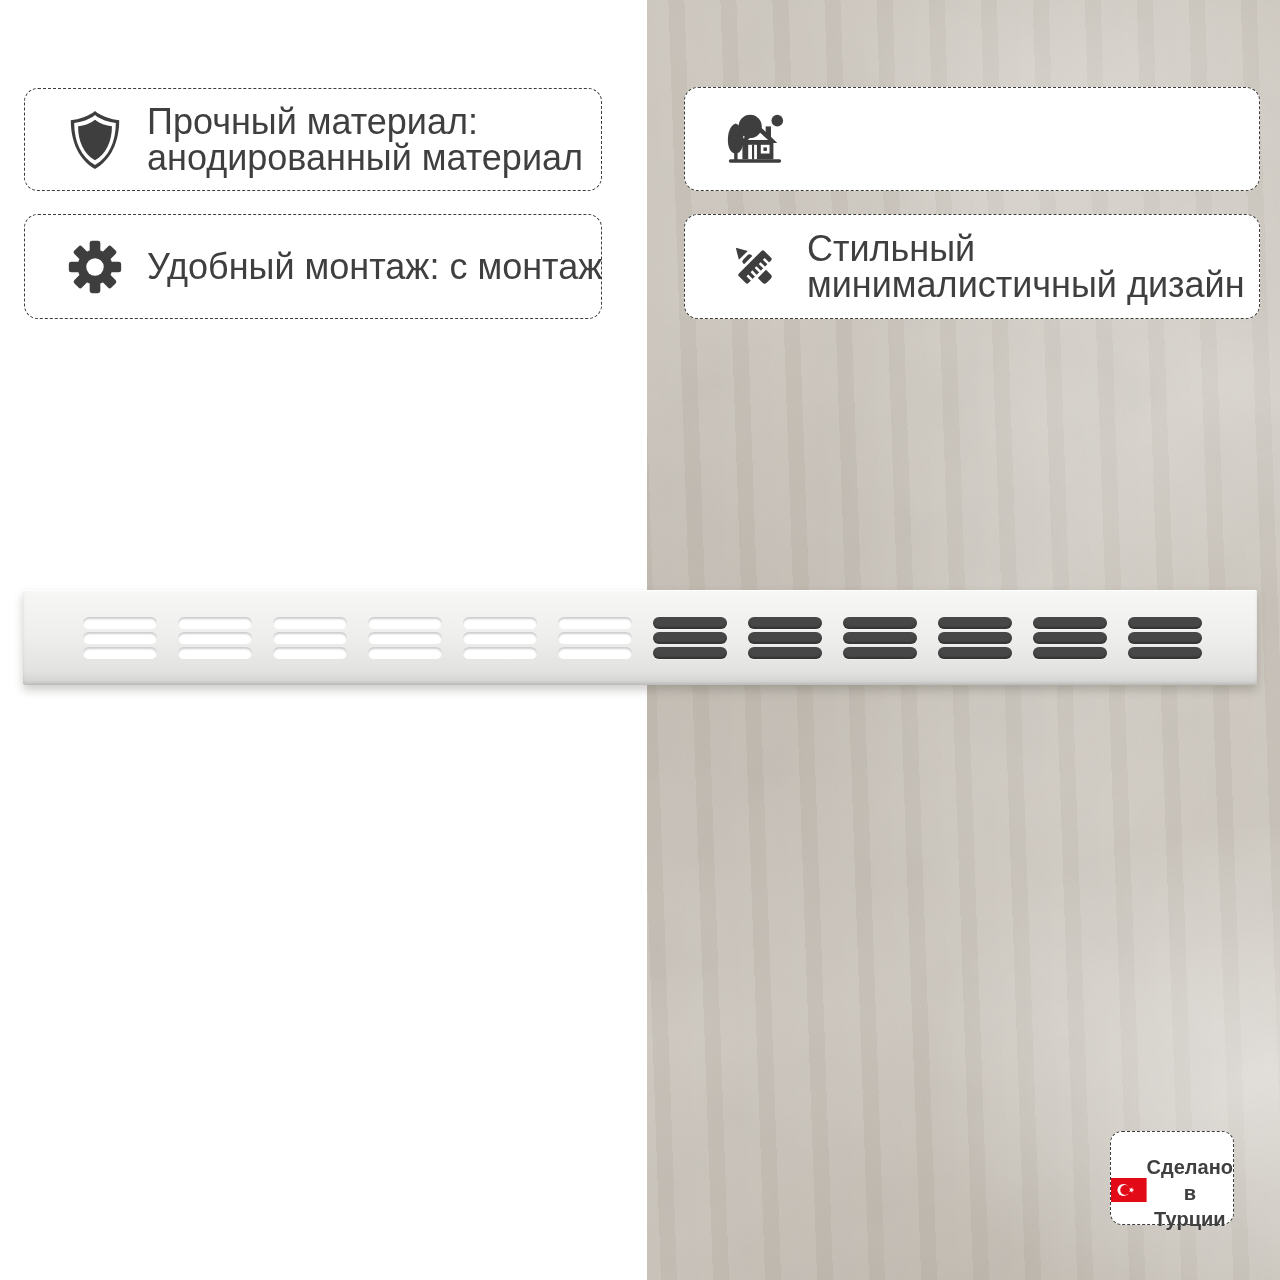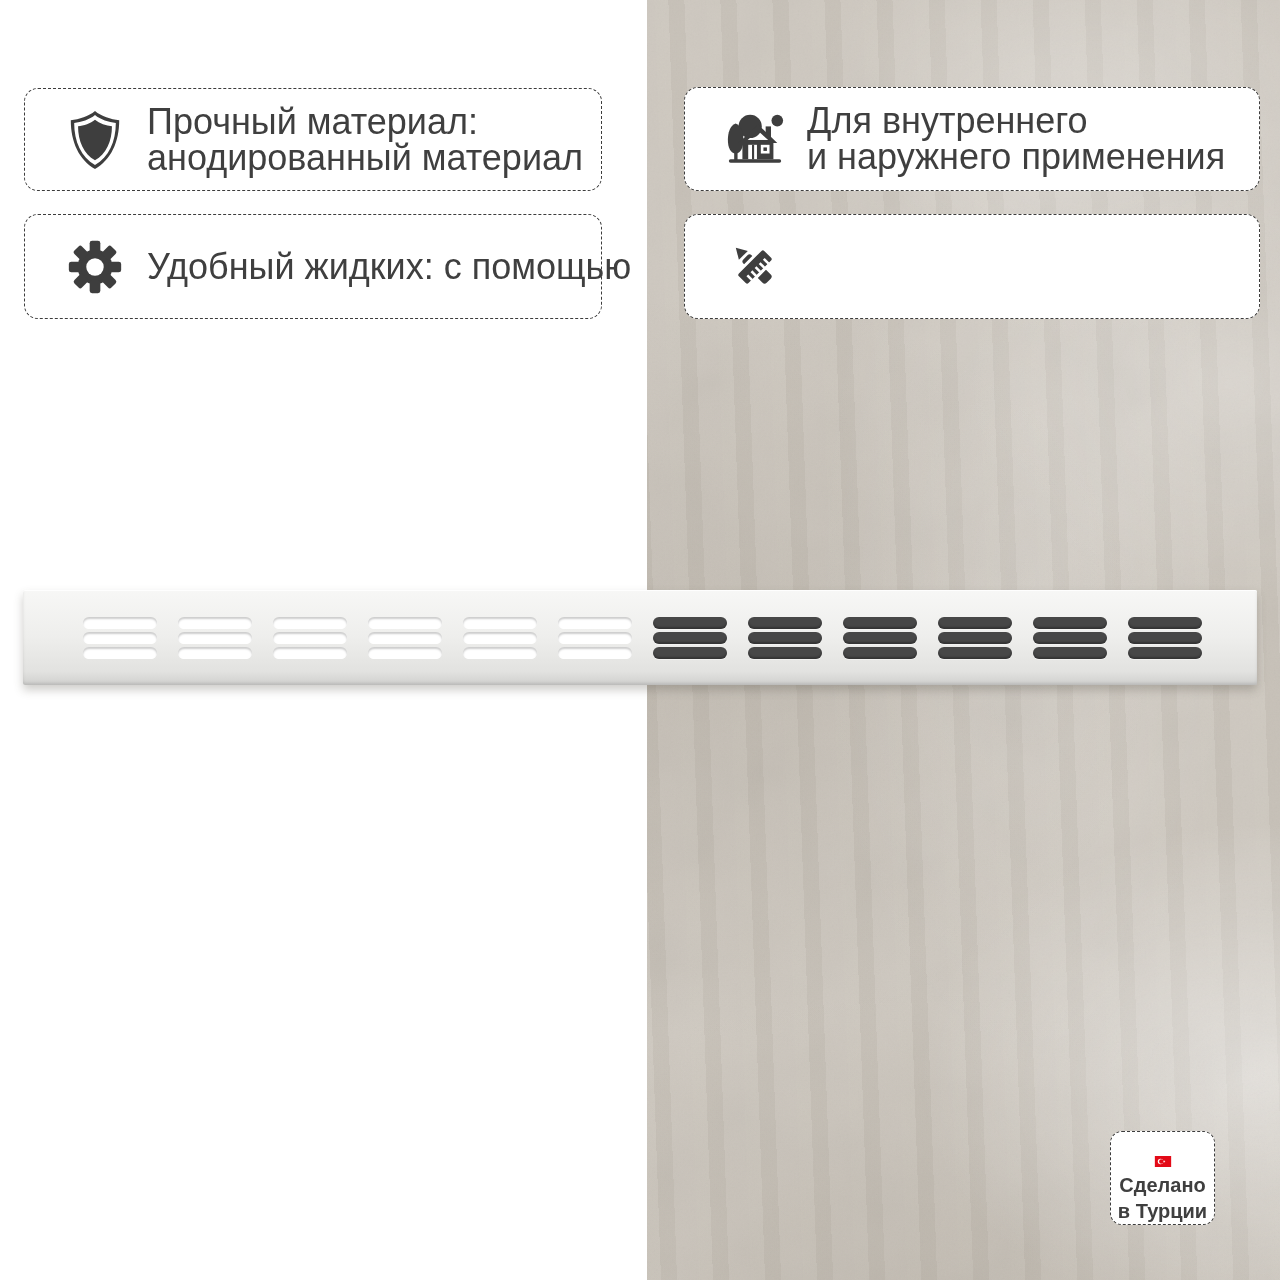--- a/index.html
+++ b/index.html
@@ -30,22 +30,22 @@
   .grille{position:absolute;left:23px;top:590px;width:1234px;height:95px;border-radius:2px;
     background:linear-gradient(180deg,#f7f7f6 0%,#eeeeec 50%,#e2e2e0 86%,#cfcfcd 100%);
     box-shadow:inset 0 1px 0 rgba(255,255,255,.85), inset 0 -2px 3px rgba(0,0,0,.10), 0 5px 10px rgba(80,74,64,.28);}
   .grille .slots{position:absolute;left:60px;top:0;bottom:0;display:flex;align-items:center;gap:21px;}
   .slot-group{display:flex;flex-direction:column;gap:3px;width:74px;flex:0 0 74px;}
   .slot{height:12px;border-radius:6px;}
   .slot--light{background:#ffffff;box-shadow:inset 0 2px 2px rgba(0,0,0,.20), inset 0 -1px 0 rgba(255,255,255,.9);}
   .slot--dark{background:var(--slot-dark,#474747);box-shadow:inset 0 -2px 2px rgba(0,0,0,.28), 0 1px 0 rgba(255,255,255,.38);}
 
   
-  .badge{position:absolute;left:1110px;top:1131px;width:105px;height:94px;background:#ffffff;
-    border:1.5px dashed #3c3c3c;border-radius:12px;display:flex;flex-direction:column;align-items:center;
+  .badge{position:absolute;left:1110px;top:1131px;width:124px;height:94px;background:#ffffff;
+    border:1.5px dashed #3c3c3c;border-radius:12px;display:flex;flex-direction:row;align-items:center;
     padding-top:24px;box-sizing:border-box;}
   .badge .flag{width:40px;height:26px;display:block;}
   .badge .badge-lines{margin-top:5px;font-size:20px;line-height:26px;font-weight:bold;
     color:var(--text-color,#3f3f3f);text-align:center;}
 </style>
 </head>
 <body>
 
 <div class="canvas">
 
@@ -96,21 +96,21 @@
           <rect x="26.5" y="5" width="11" height="13" rx="2.5" transform="rotate(135 32 32)"></rect>
           <rect x="26.5" y="5" width="11" height="13" rx="2.5" transform="rotate(180 32 32)"></rect>
           <rect x="26.5" y="5" width="11" height="13" rx="2.5" transform="rotate(225 32 32)"></rect>
           <rect x="26.5" y="5" width="11" height="13" rx="2.5" transform="rotate(270 32 32)"></rect>
           <rect x="26.5" y="5" width="11" height="13" rx="2.5" transform="rotate(315 32 32)"></rect>
         </g>
         <circle cx="32" cy="32" r="9" fill="#ffffff"></circle>
       </svg>
     </span>
     <div class="lines">
-      <div>Удобный жидких: с помощью</div>
+      <div>Удобный монтаж: с монтаж</div>
     </div>
   </div>
 
   <div class="feature-box" style="left:684px;top:87px;width:574px;height:102px">
     <span class="icon">
       <svg width="62" height="62" viewBox="0 0 64 64" xmlns="http://www.w3.org/2000/svg">
         <g fill="#3e3e3e">
           <circle cx="55" cy="13" r="6"></circle>
           <circle cx="27" cy="19" r="12"></circle>
           <path d="M12 16 C18 18 20 26 20 33 C20 41 17 47 12 47 C7 47 4 41 4 33 C4 26 6 18 12 16 Z"></path>
@@ -119,24 +119,20 @@
           <rect x="43" y="19" width="5.5" height="11"></rect>
           <rect x="19" y="33" width="32" height="20"></rect>
           <rect x="25" y="38" width="9" height="15" fill="#ffffff"></rect>
           <rect x="28.9" y="38" width="2.2" height="15"></rect>
           <rect x="38" y="38" width="9" height="9" fill="#ffffff"></rect>
           <rect x="40.7" y="40.7" width="3.6" height="3.6"></rect>
           <rect x="5" y="53" width="54" height="3.5" rx="1.75"></rect>
         </g>
       </svg>
     </span>
-    <div class="lines">
-      <div>Для внутреннего</div>
-      <div>и наружнего применения</div>
-    </div>
   </div>
 
   <div class="feature-box" style="left:684px;top:214px;width:574px;height:103px">
     <span class="icon">
       <svg width="62" height="62" viewBox="0 0 64 64" xmlns="http://www.w3.org/2000/svg">
         <g transform="rotate(45 32 32)" fill="#3e3e3e">
           <polygon points="4,32 15,25.5 15,38.5"></polygon>
           <rect x="18" y="26" width="34" height="12" rx="3"></rect>
         </g>
         <g transform="rotate(-45 32 32)">
@@ -144,20 +140,24 @@
           <g fill="#ffffff">
             <rect x="19" y="32.5" width="2.6" height="7"></rect>
             <rect x="25" y="32.5" width="2.6" height="7"></rect>
             <rect x="31" y="32.5" width="2.6" height="7"></rect>
             <rect x="37" y="32.5" width="2.6" height="7"></rect>
             <rect x="43" y="32.5" width="2.6" height="7"></rect>
           </g>
         </g>
       </svg>
     </span>
+    <div class="lines">
+      <div>Стильный</div>
+      <div>минималистичный дизайн</div>
+    </div>
   </div>
 
   <div class="grille">
     <div class="slots">
         <div class="slot-group">
           <div class="slot slot--light"></div>
           <div class="slot slot--light"></div>
           <div class="slot slot--light"></div>
         </div>
         <div class="slot-group">

